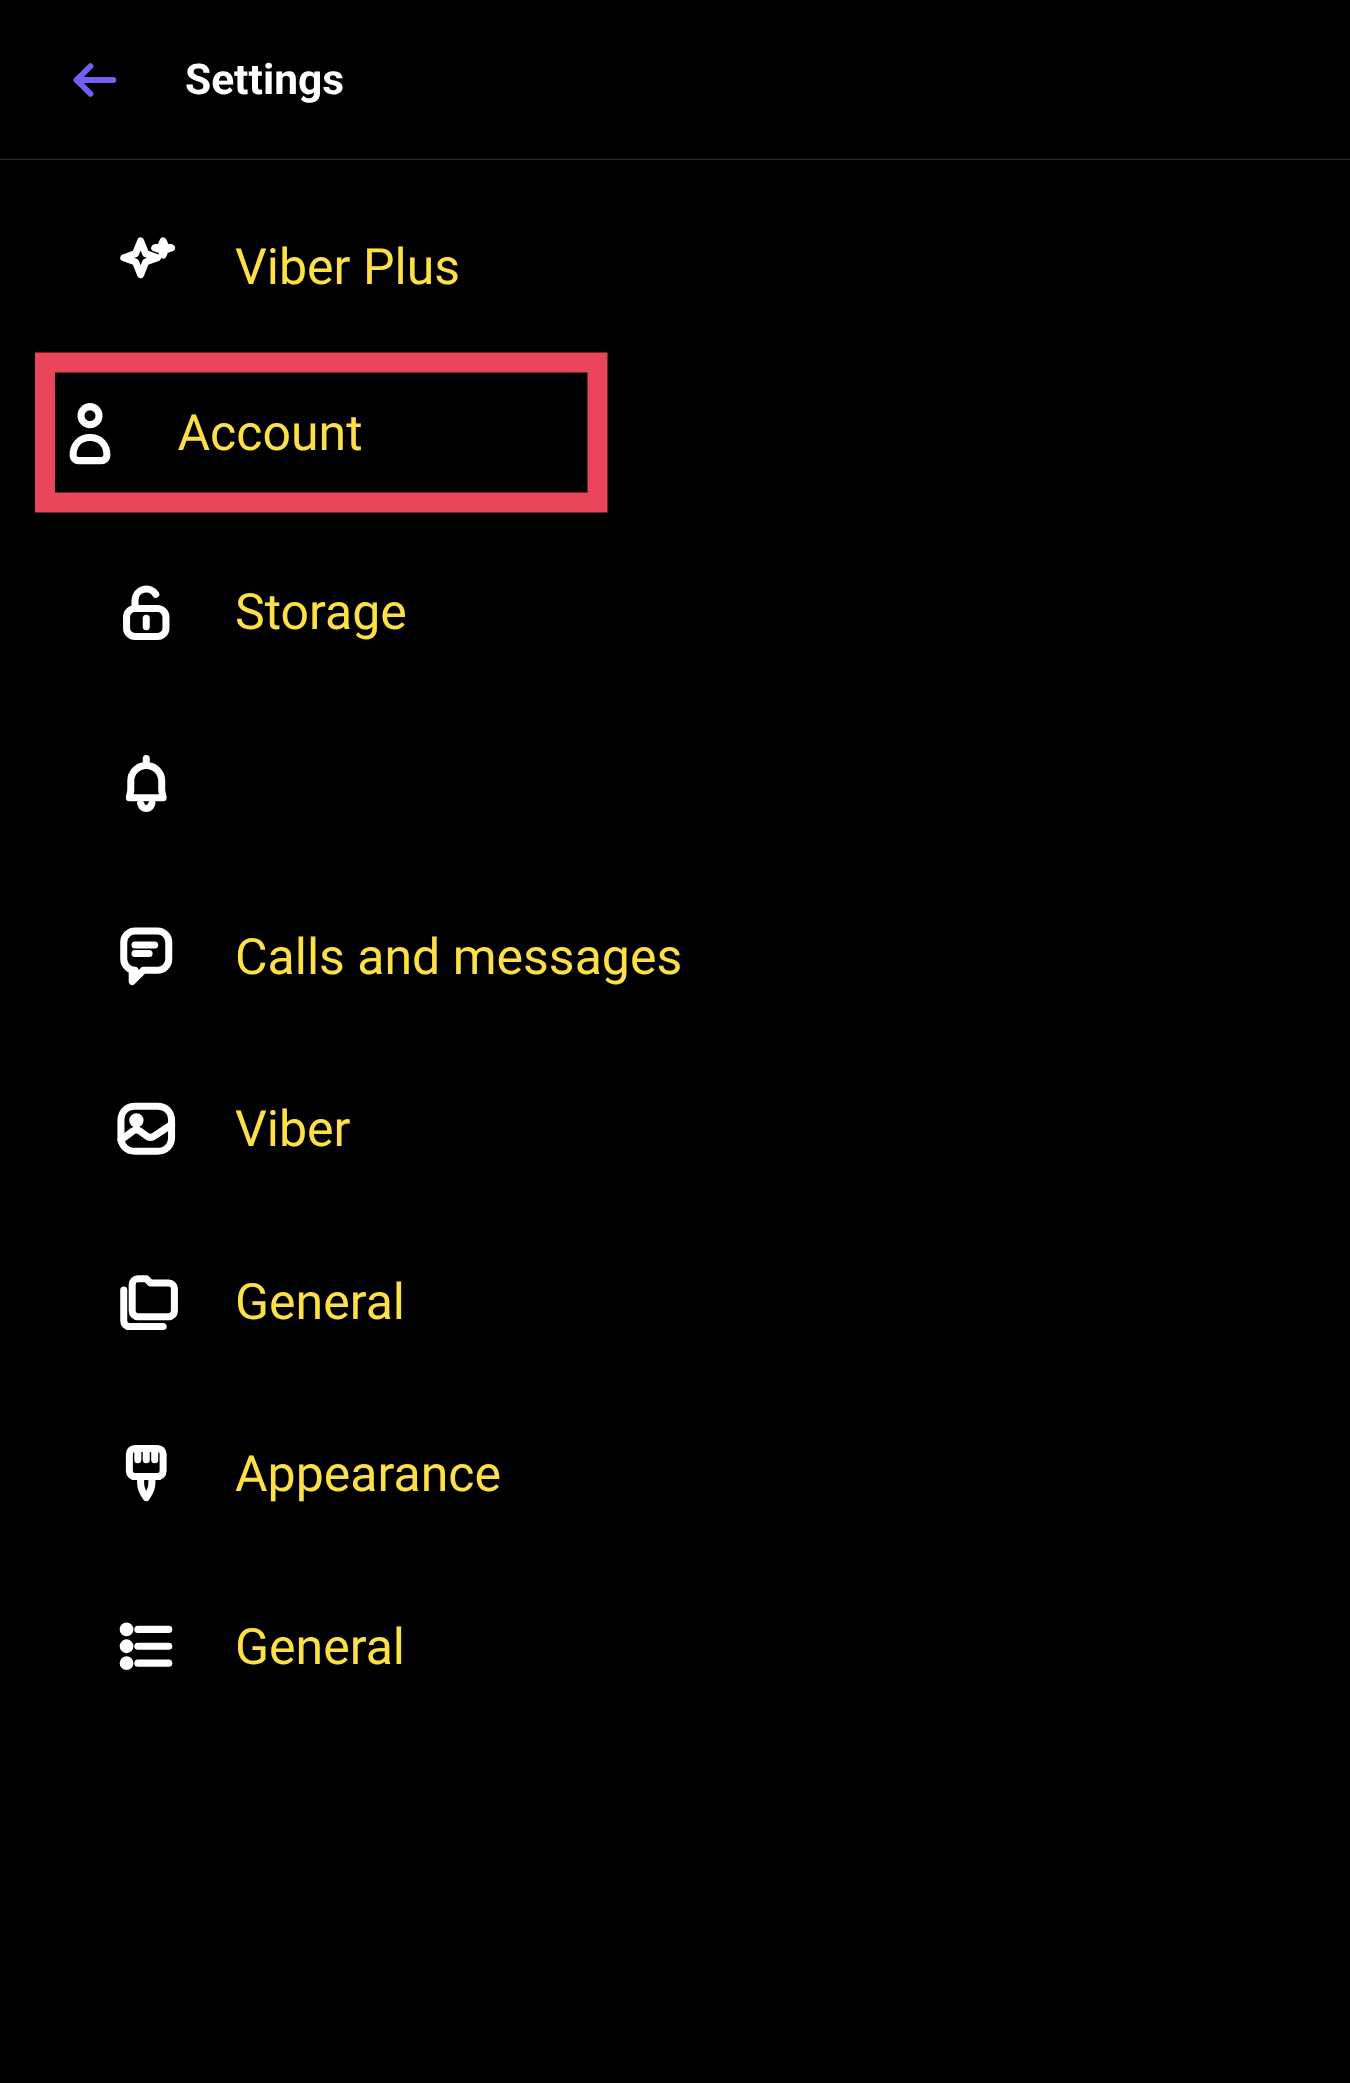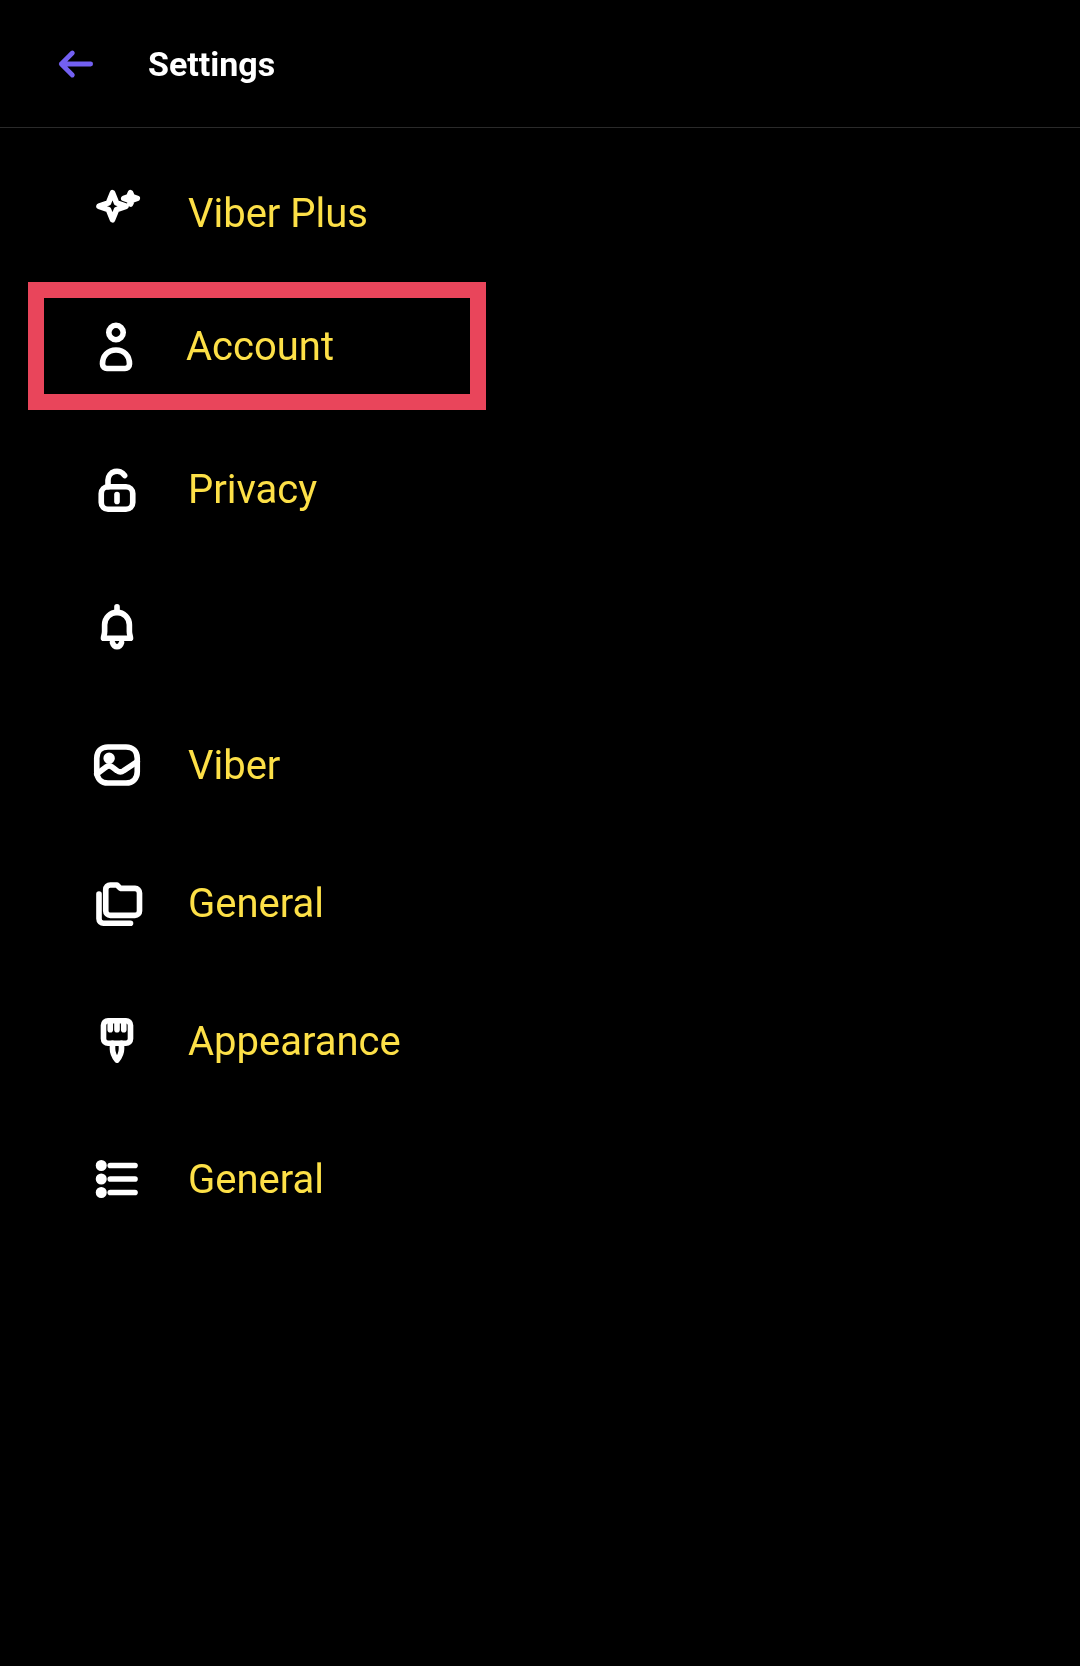--- a/index.html
+++ b/index.html
@@ -54,21 +54,20 @@
       padding: 0;
       display: block;
     }
     .highlight-box {
       border: 16px solid #e9455b;
       margin-left: 28px;
       margin-right: 594px;
       height: 128px;
       display: flex;
       align-items: center;
-      padding-left: 44px;
     }
     .icon {
       width: 58px;
       display: flex;
       align-items: center;
       justify-content: center;
       margin-right: 42px;
       flex-shrink: 0;
     }
     .icon svg {
@@ -126,33 +125,43 @@
   </div>
 
   <div class="item">
     <span class="icon">
       <svg viewBox="0 0 24 24">
           <rect x="5" y="11" width="14" height="10" rx="3"></rect>
           <path d="M8 11V8a4 4 0 0 1 7.4-2"></path>
           <line x1="12" y1="14.5" x2="12" y2="17.5"></line>
         </svg>
     </span>
-    <span class="label">Privacy</span>
+    <span class="label">Storage</span>
   </div>
 
   <div class="item">
     <span class="icon">
       <svg viewBox="0 0 24 24">
           <path d="M6 17c0-1 .5-1.5.5-3v-3A5.5 5.5 0 0 1 12 5.5 5.5 5.5 0 0 1 17.5 11v3c0 1.5.5 2 .5 3H6z"></path>
           <path d="M10 19c.3 1 1 1.8 2 1.8s1.7-.8 2-1.8"></path>
           <line x1="12" y1="3" x2="12" y2="5.5"></line>
         </svg>
     </span>
   </div>
 
+  <div class="item">
+    <span class="icon">
+      <svg viewBox="0 0 24 24">
+          <path d="M4 7a4 4 0 0 1 4-4h8a4 4 0 0 1 4 4v6a4 4 0 0 1-4 4h-5l-4 4v-4H8a4 4 0 0 1-4-4z"></path>
+          <line x1="8" y1="8" x2="15" y2="8"></line>
+          <line x1="8" y1="11" x2="13" y2="11"></line>
+        </svg>
+    </span>
+    <span class="label">Calls and messages</span>
+  </div>
 
   <div class="item">
     <span class="icon">
       <svg viewBox="0 0 24 24">
           <path d="M3 9c0-3 2-5 5-5h8c3 0 5 2 5 5v6c0 3-2 5-5 5H8c-3 0-5-2-5-5z"></path>
           <circle cx="8.5" cy="9" r="1.3"></circle>
           <path d="M3 16l4-3c1-.8 2-.8 3 0l2 1.5c1 .8 2 .8 3 0l6-4"></path>
         </svg>
     </span>
     <span class="label">Viber</span>

